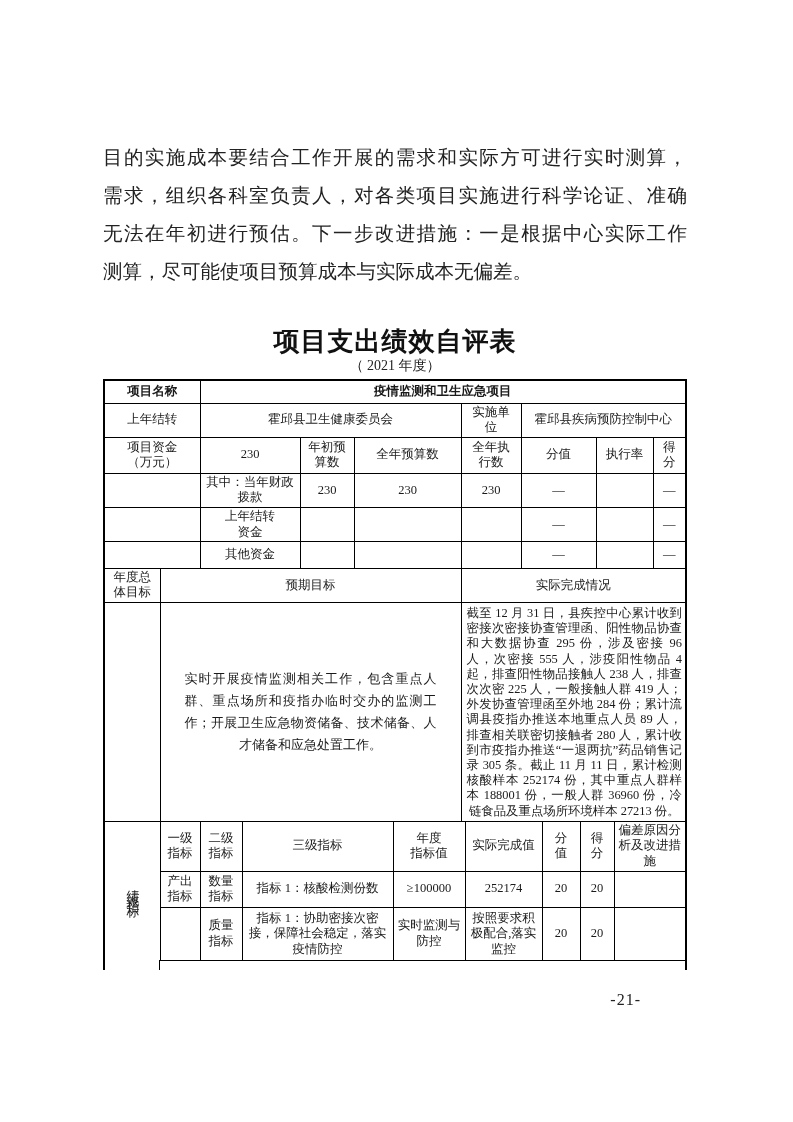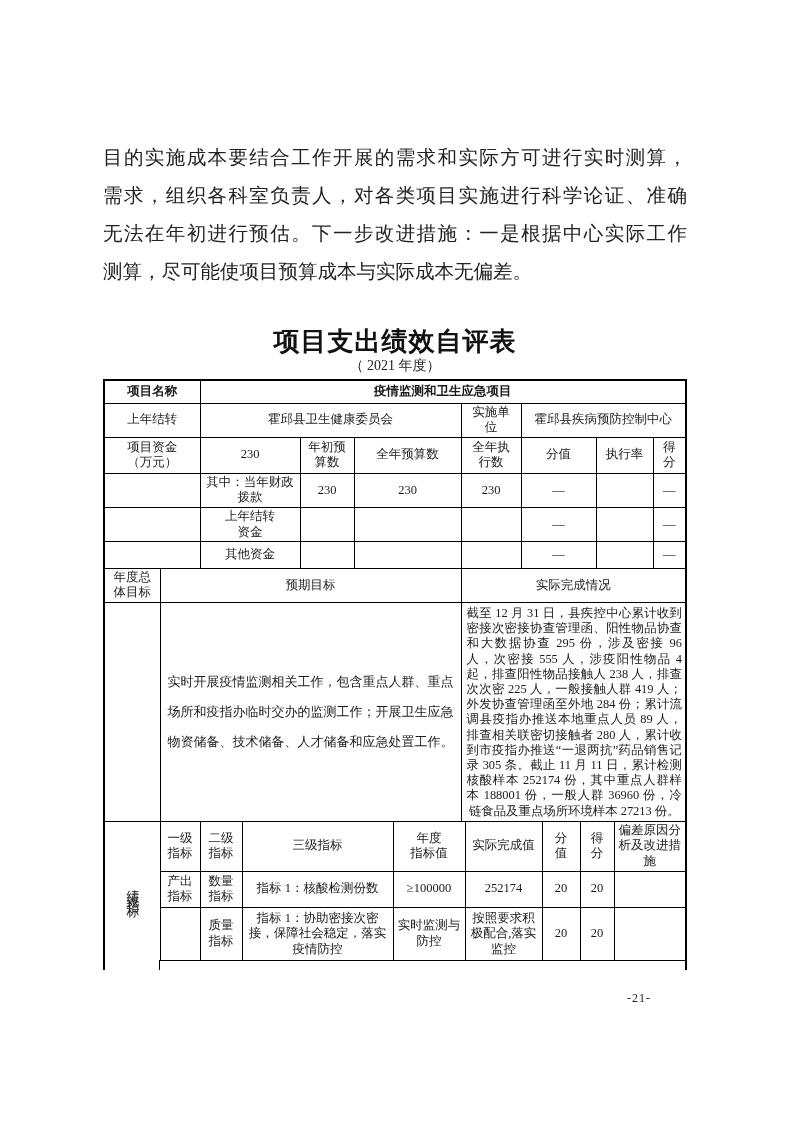--- a/index.html
+++ b/index.html
@@ -50,37 +50,37 @@
   .left{text-align:left;}
 
   
   tr.ra1{height:22px;font-weight:bold;} tr.ra2{height:32px;} tr.ra3{height:36px;margin-left:30px;}
   tr.ra4{height:29px;} tr.ra5{height:32px;} tr.ra6{height:32px;} tr.ra7{height:26px;}
   tr.rb1{height:31px;}
   tr.rc1{height:49px;} tr.rc2{height:36px;} tr.rc3{height:53px;}
 
   td.goal-expected{
     height:197px;text-align:justify;text-align-last:center;
-    line-height:30px;padding:2px 7px;font-size:13px;
+    line-height:22px;padding:2px 24px;font-size:13px;
   }
   td.goal-actual{
     text-align:justify;text-align-last:center;vertical-align:top;
     line-height:15.2px;padding:3px 3px 2px 5px;font-size:12.4px;
   }
   td.vcell{vertical-align:middle;}
   .vtext{
     display:inline-block;writing-mode:vertical-rl;text-orientation:upright;
     letter-spacing:5px;font-size:13px;
   }
   
   .tail{height:9px;margin-left:54px;border-left:1px solid #000;border-top:1px solid #000;}
 
   .page-number{
-    position:absolute;top:991px;right:142px;
-    font-size:12px;letter-spacing:1px;color:#222;
+    position:absolute;top:991px;right:152px;
+    font-size:16px;letter-spacing:1px;color:#222;
   }
 </style>
 </head>
 <body>
 
 <div class="page">
   <div class="content">
 
     <div class="intro">
       <div class="jline">目的实施成本要结合工作开展的需求和实际方可进行实时测算，</div>

